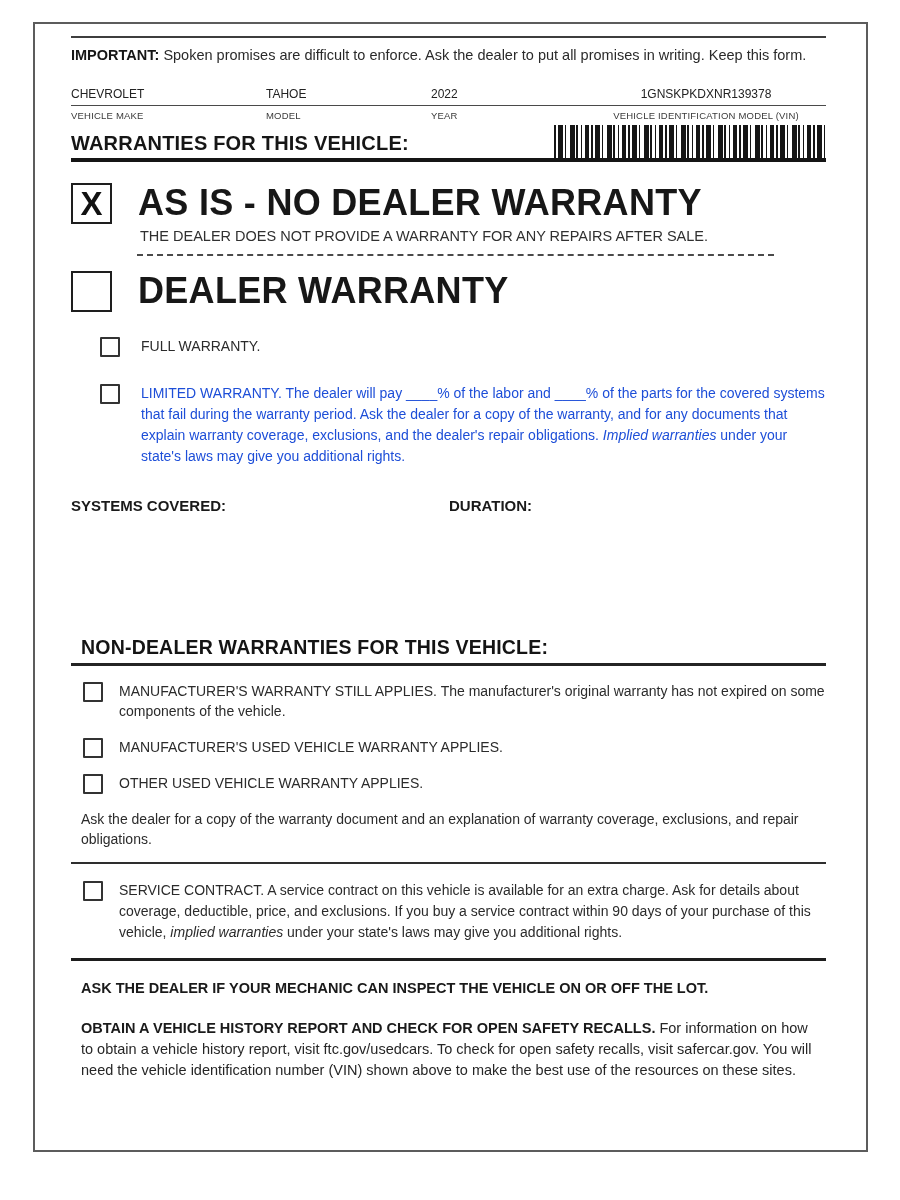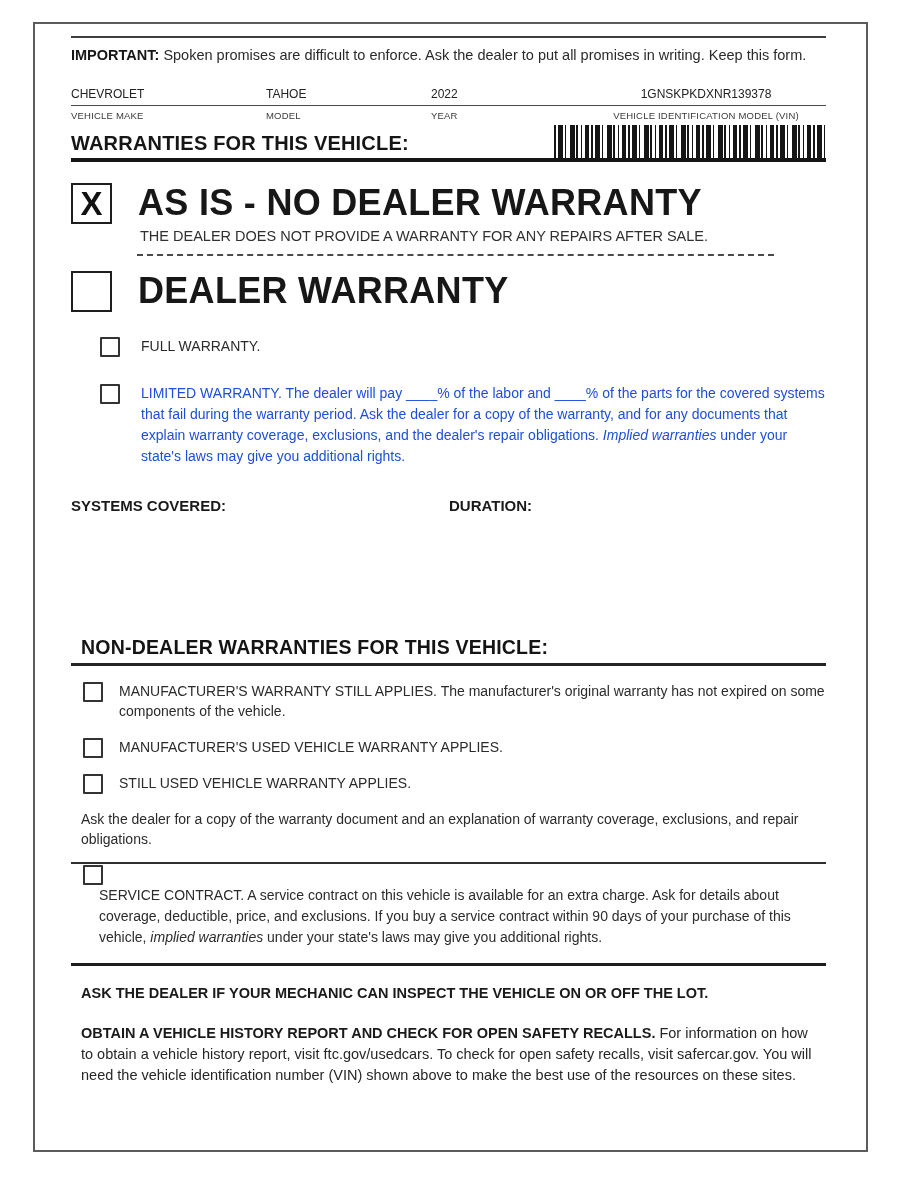--- a/index.html
+++ b/index.html
@@ -62,21 +62,21 @@
   .limited-row{margin-top:26px;margin-left:29px;}
   .limited-row .cb-text{margin-left:21px;font-size:14px;line-height:1.5;color:#1d4ed8;max-width:690px;}
   .systems-row{display:flex;margin-top:30px;font-size:15px;font-weight:bold;color:#1a1a1a;margin-bottom:122px;}
   .systems-row .sys-label{width:378px;}
   .nd-heading{font-size:19.5px;font-weight:bold;color:#141414;letter-spacing:0.2px;margin-left:10px;}
   .nd-rule{margin-top:4px;}
   .nd-item{margin-top:15px;margin-left:12px;}
   .nd-item .cb-text{margin-left:16px;font-size:14px;line-height:1.45;color:#2b2b2b;max-width:710px;}
   .nd-note{margin-top:15px;margin-left:10px;font-size:14px;line-height:1.45;color:#2b2b2b;max-width:730px;}
   .mid-rule{margin-top:13px;border-top:2.5px solid #2e2e2e;}
-  .svc-item{margin-top:0;margin-left:12px;flex-direction:column;}
+  .svc-item{margin-top:16px;margin-left:12px;}
   .svc-item .cb-text{margin-left:16px;font-size:14px;line-height:1.5;color:#2b2b2b;max-width:700px;}
   .svc-rule{margin-top:15px;border-top:3px solid #1d1d1d;}
   .foot-p{margin-left:10px;font-size:14.5px;line-height:1.45;color:#262626;max-width:740px;}
   .foot-bold{font-weight:bold;color:#1a1a1a;}
   .f1{margin-top:17px;}
   .f2{margin-top:19px;}
   i{font-style:italic;}
 </style>
 </head>
 <body>
@@ -141,21 +141,21 @@
   <div class="cb-item nd-item">
     <div class="smallbox"></div>
     <div class="cb-text">MANUFACTURER'S WARRANTY STILL APPLIES.  The manufacturer's original warranty has not expired on some components of the vehicle.</div>
   </div>
   <div class="cb-item nd-item">
     <div class="smallbox"></div>
     <div class="cb-text">MANUFACTURER'S USED VEHICLE WARRANTY APPLIES.</div>
   </div>
   <div class="cb-item nd-item">
     <div class="smallbox"></div>
-    <div class="cb-text">STILL USED VEHICLE WARRANTY APPLIES.</div>
+    <div class="cb-text">OTHER USED VEHICLE WARRANTY APPLIES.</div>
   </div>
 
   <div class="nd-note">Ask the dealer for a copy of the warranty document and an explanation of warranty coverage, exclusions, and repair obligations.</div>
   <hr class="rule mid-rule">
 
   <div class="cb-item svc-item">
     <div class="smallbox"></div>
     <div class="cb-text"><span>SERVICE CONTRACT.  A service contract on this vehicle is available for an extra charge.  Ask for details about coverage, deductible, price, and exclusions.  If you buy a service contract within 90 days of your purchase of this vehicle, </span><i>implied warranties</i><span> under your state's laws may give you additional rights.</span></div>
   </div>
   <hr class="rule svc-rule">

